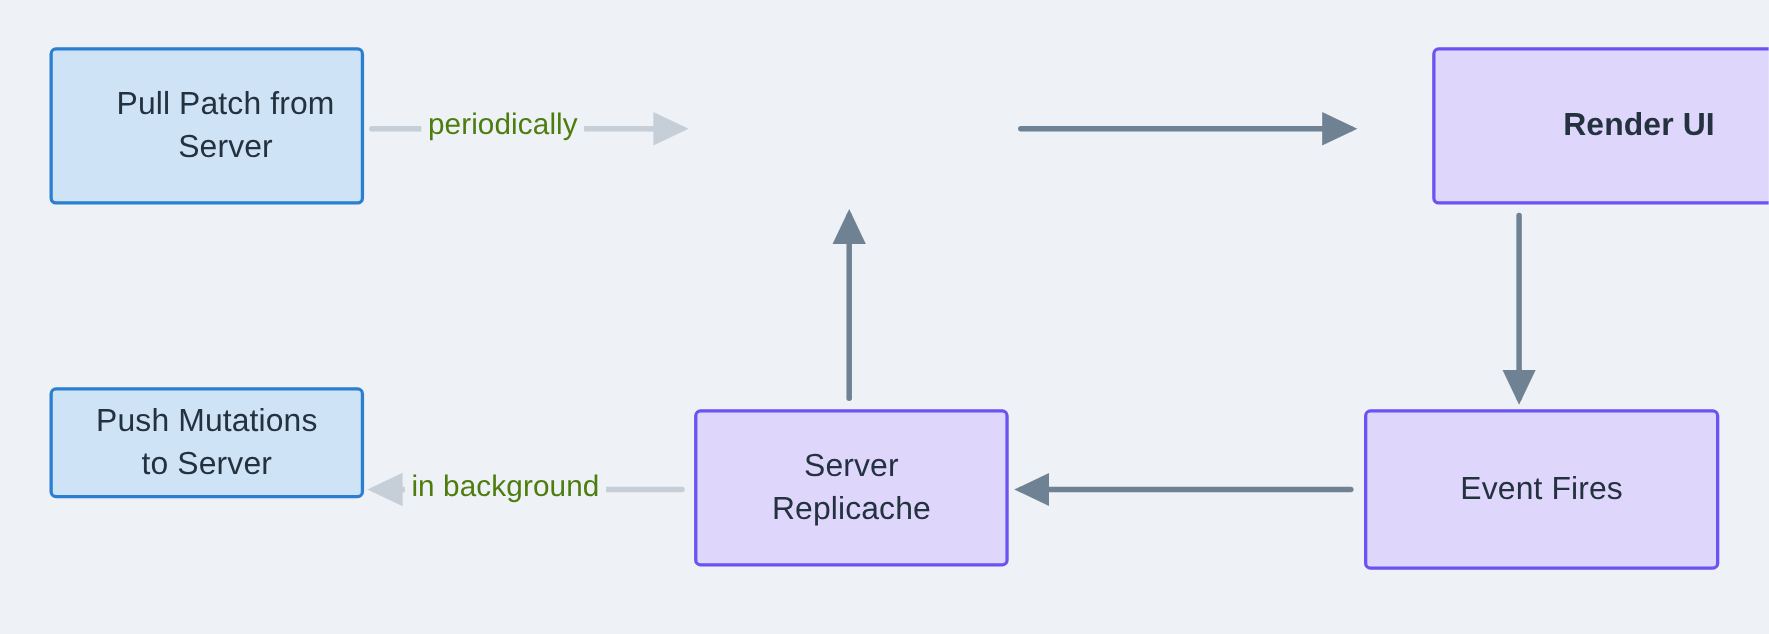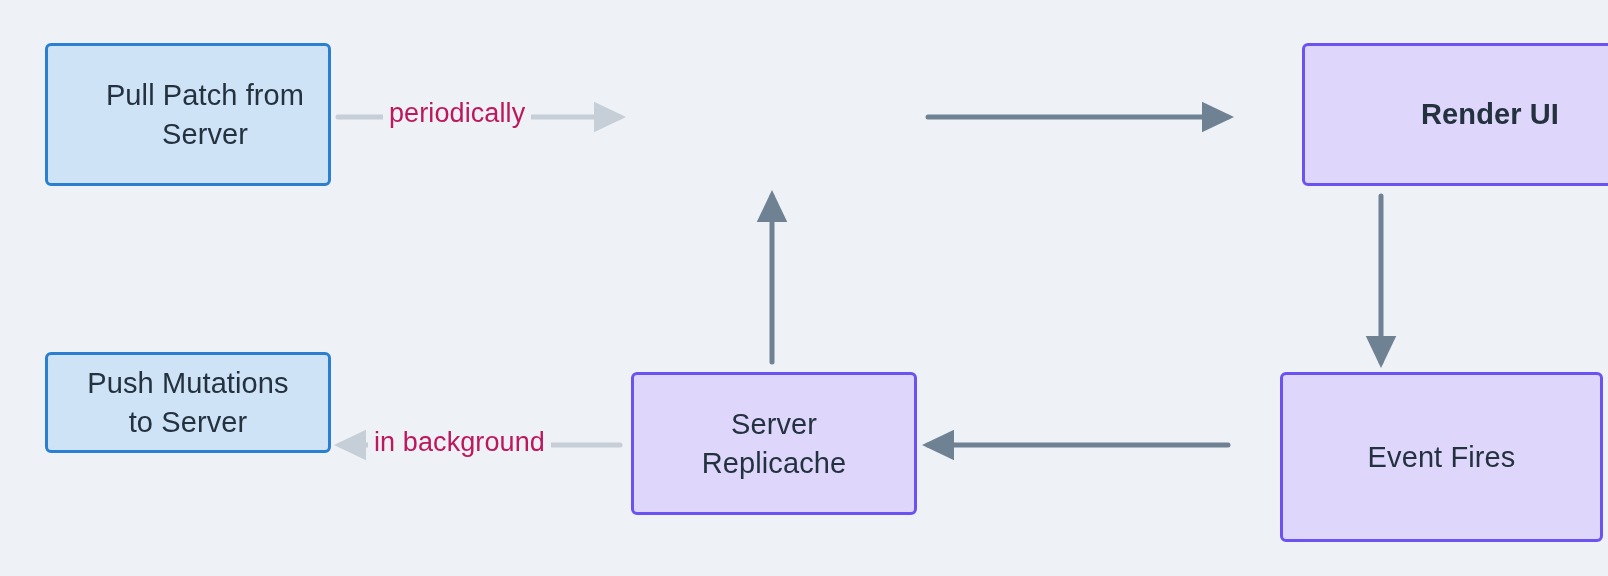--- a/index.html
+++ b/index.html
@@ -47,21 +47,21 @@
     position: absolute;
     left: 0;
     top: 0;
     width: 1608px;
     height: 576px;
     overflow: visible;
     pointer-events: none;
   }
   .edge-label {
     position: absolute;
-    color: #be185d;
+    color: #4d7c0f;
     font-size: 27px;
     letter-spacing: 0.1px;
     white-space: nowrap;
     background: #eef1f5;
     padding: 0 6px;
   }
 </style>
 </head>
 <body>
 
@@ -119,17 +119,17 @@
   <div class="node node-blue" style="left:45px; top:352px; width:286px; height:101px;text-align:center;">
     <span class="node-label">Push Mutations
 to Server</span>
   </div>
 
   <div class="node node-purple" style="left:631px; top:372px; width:286px; height:143px;">
     <span class="node-label">Server
 Replicache</span>
   </div>
 
-  <div class="node node-purple" style="left:1280px; top:372px; width:323px; height:170px;">
+  <div class="node node-purple" style="left:1240px; top:372px; width:323px; height:146px;">
     <span class="node-label">Event Fires</span>
   </div>
 
 </div>
 
 </body></html>

